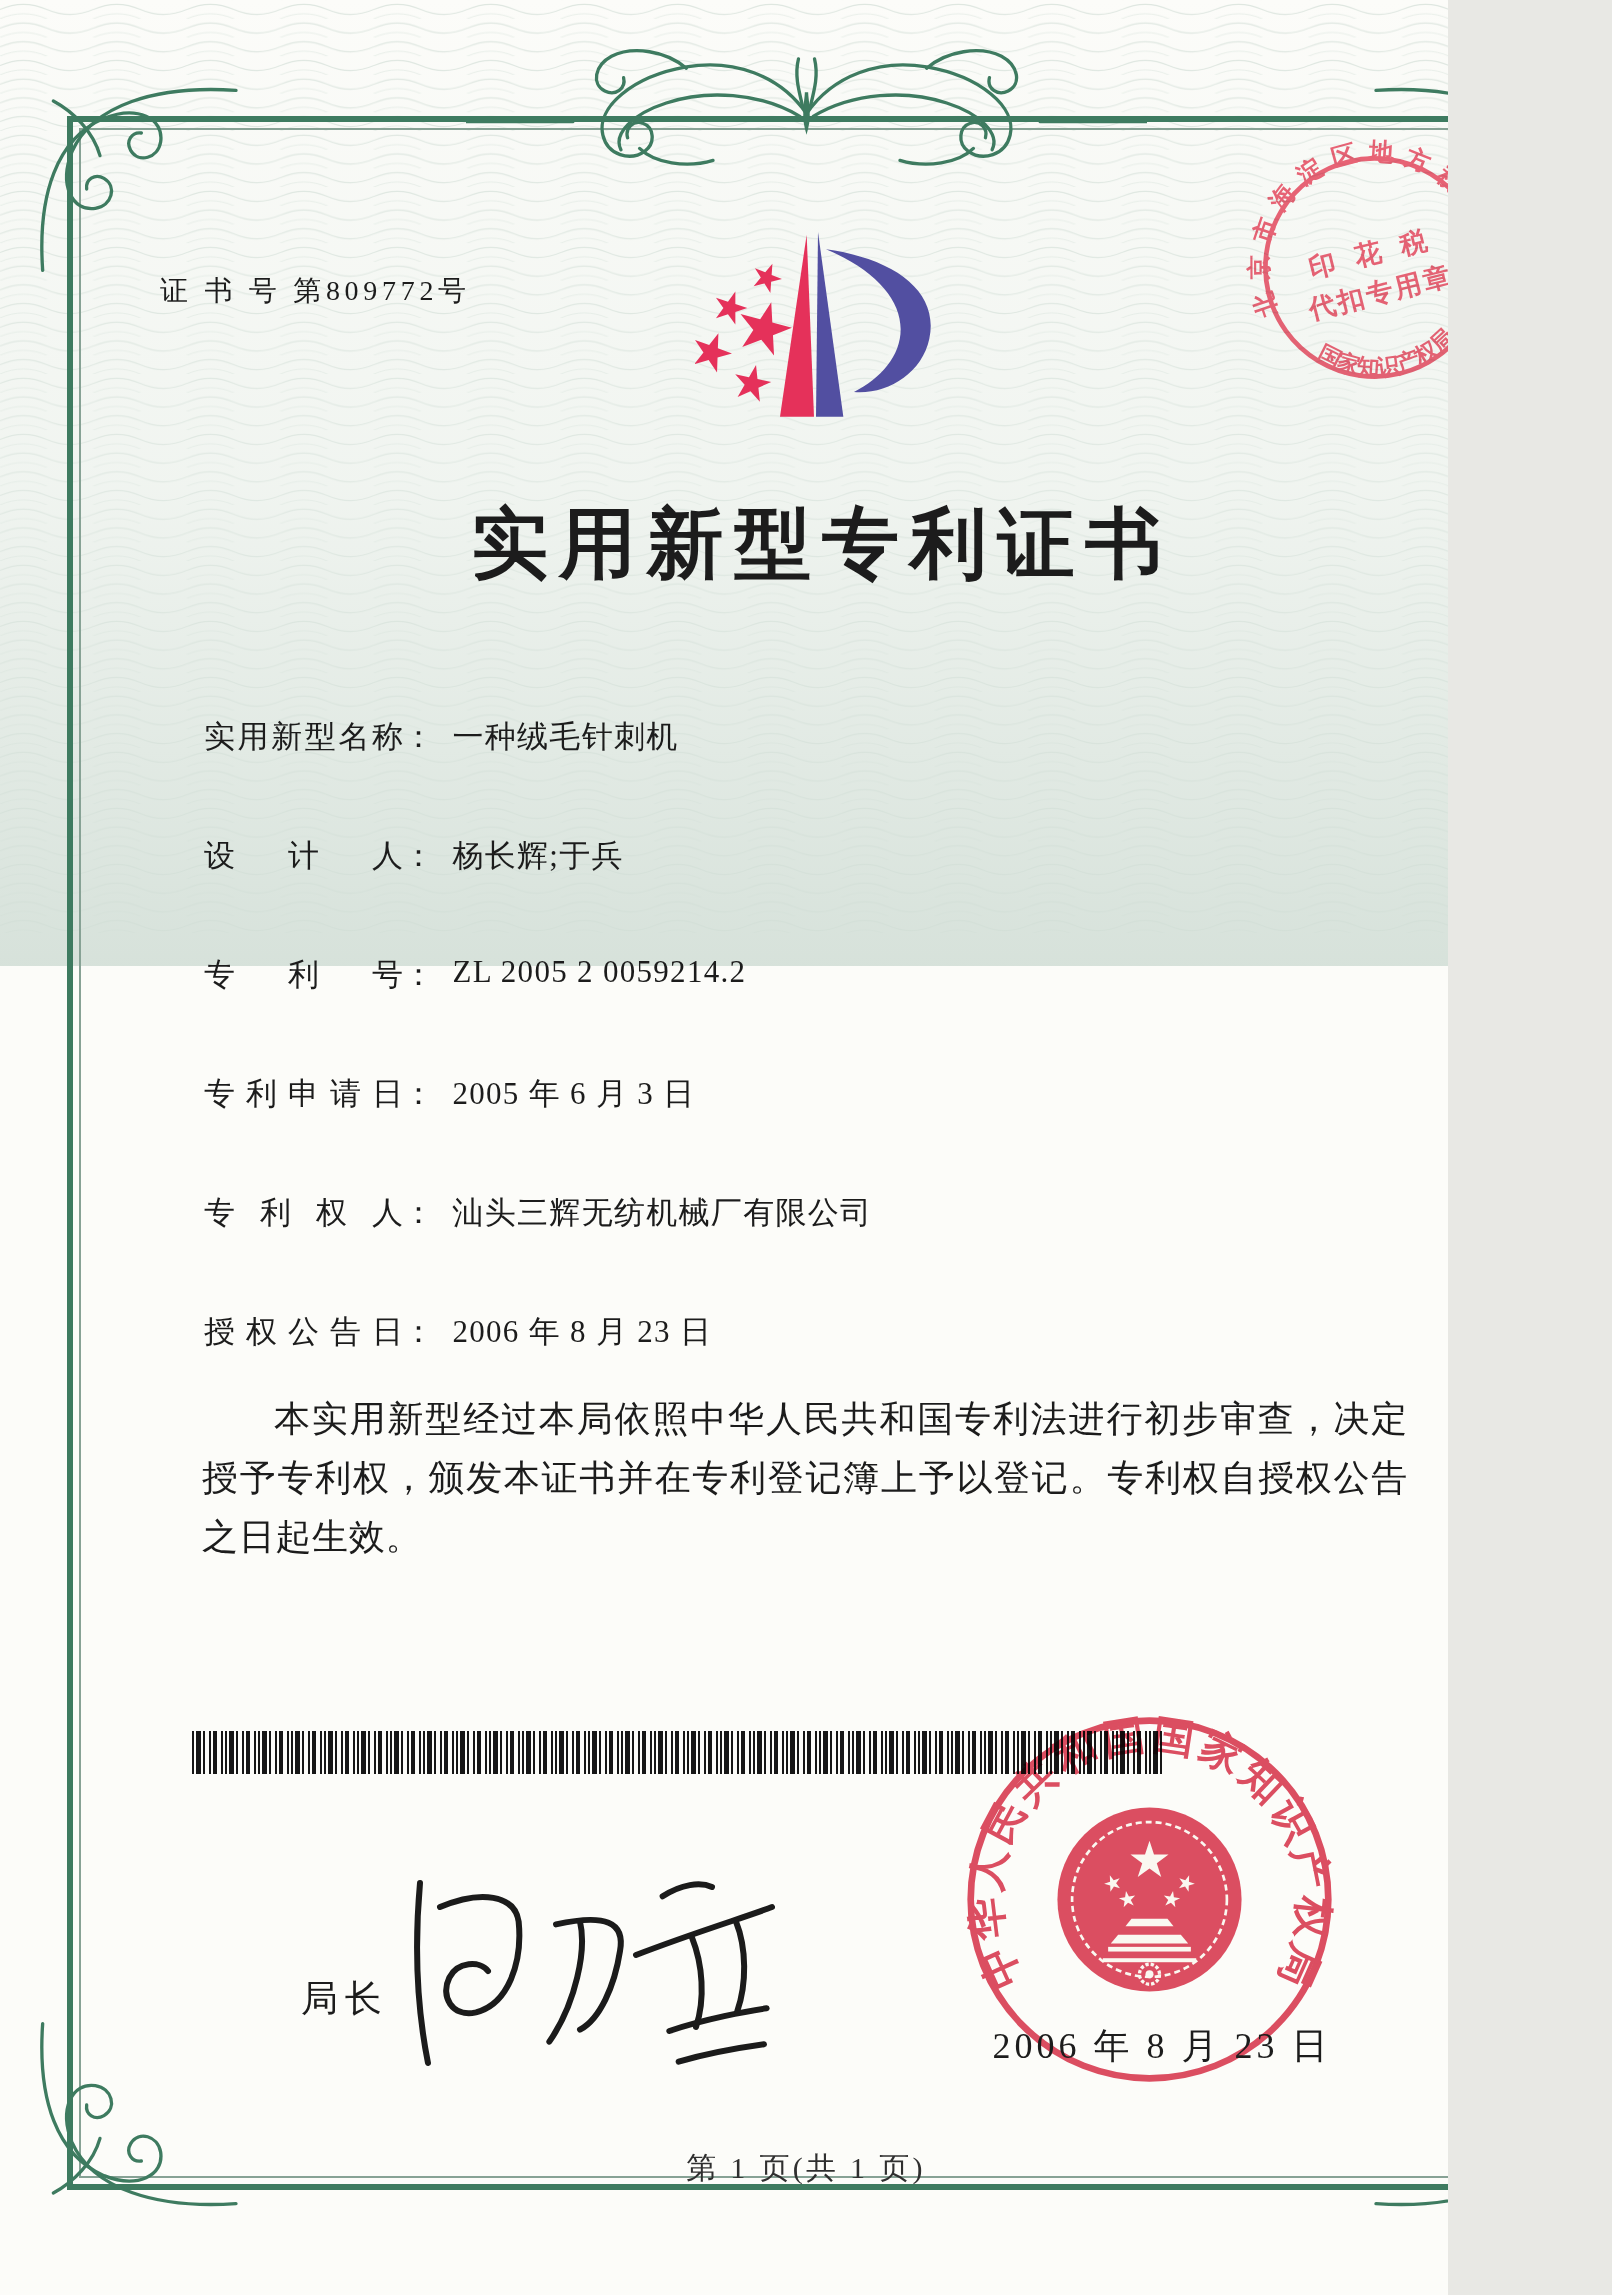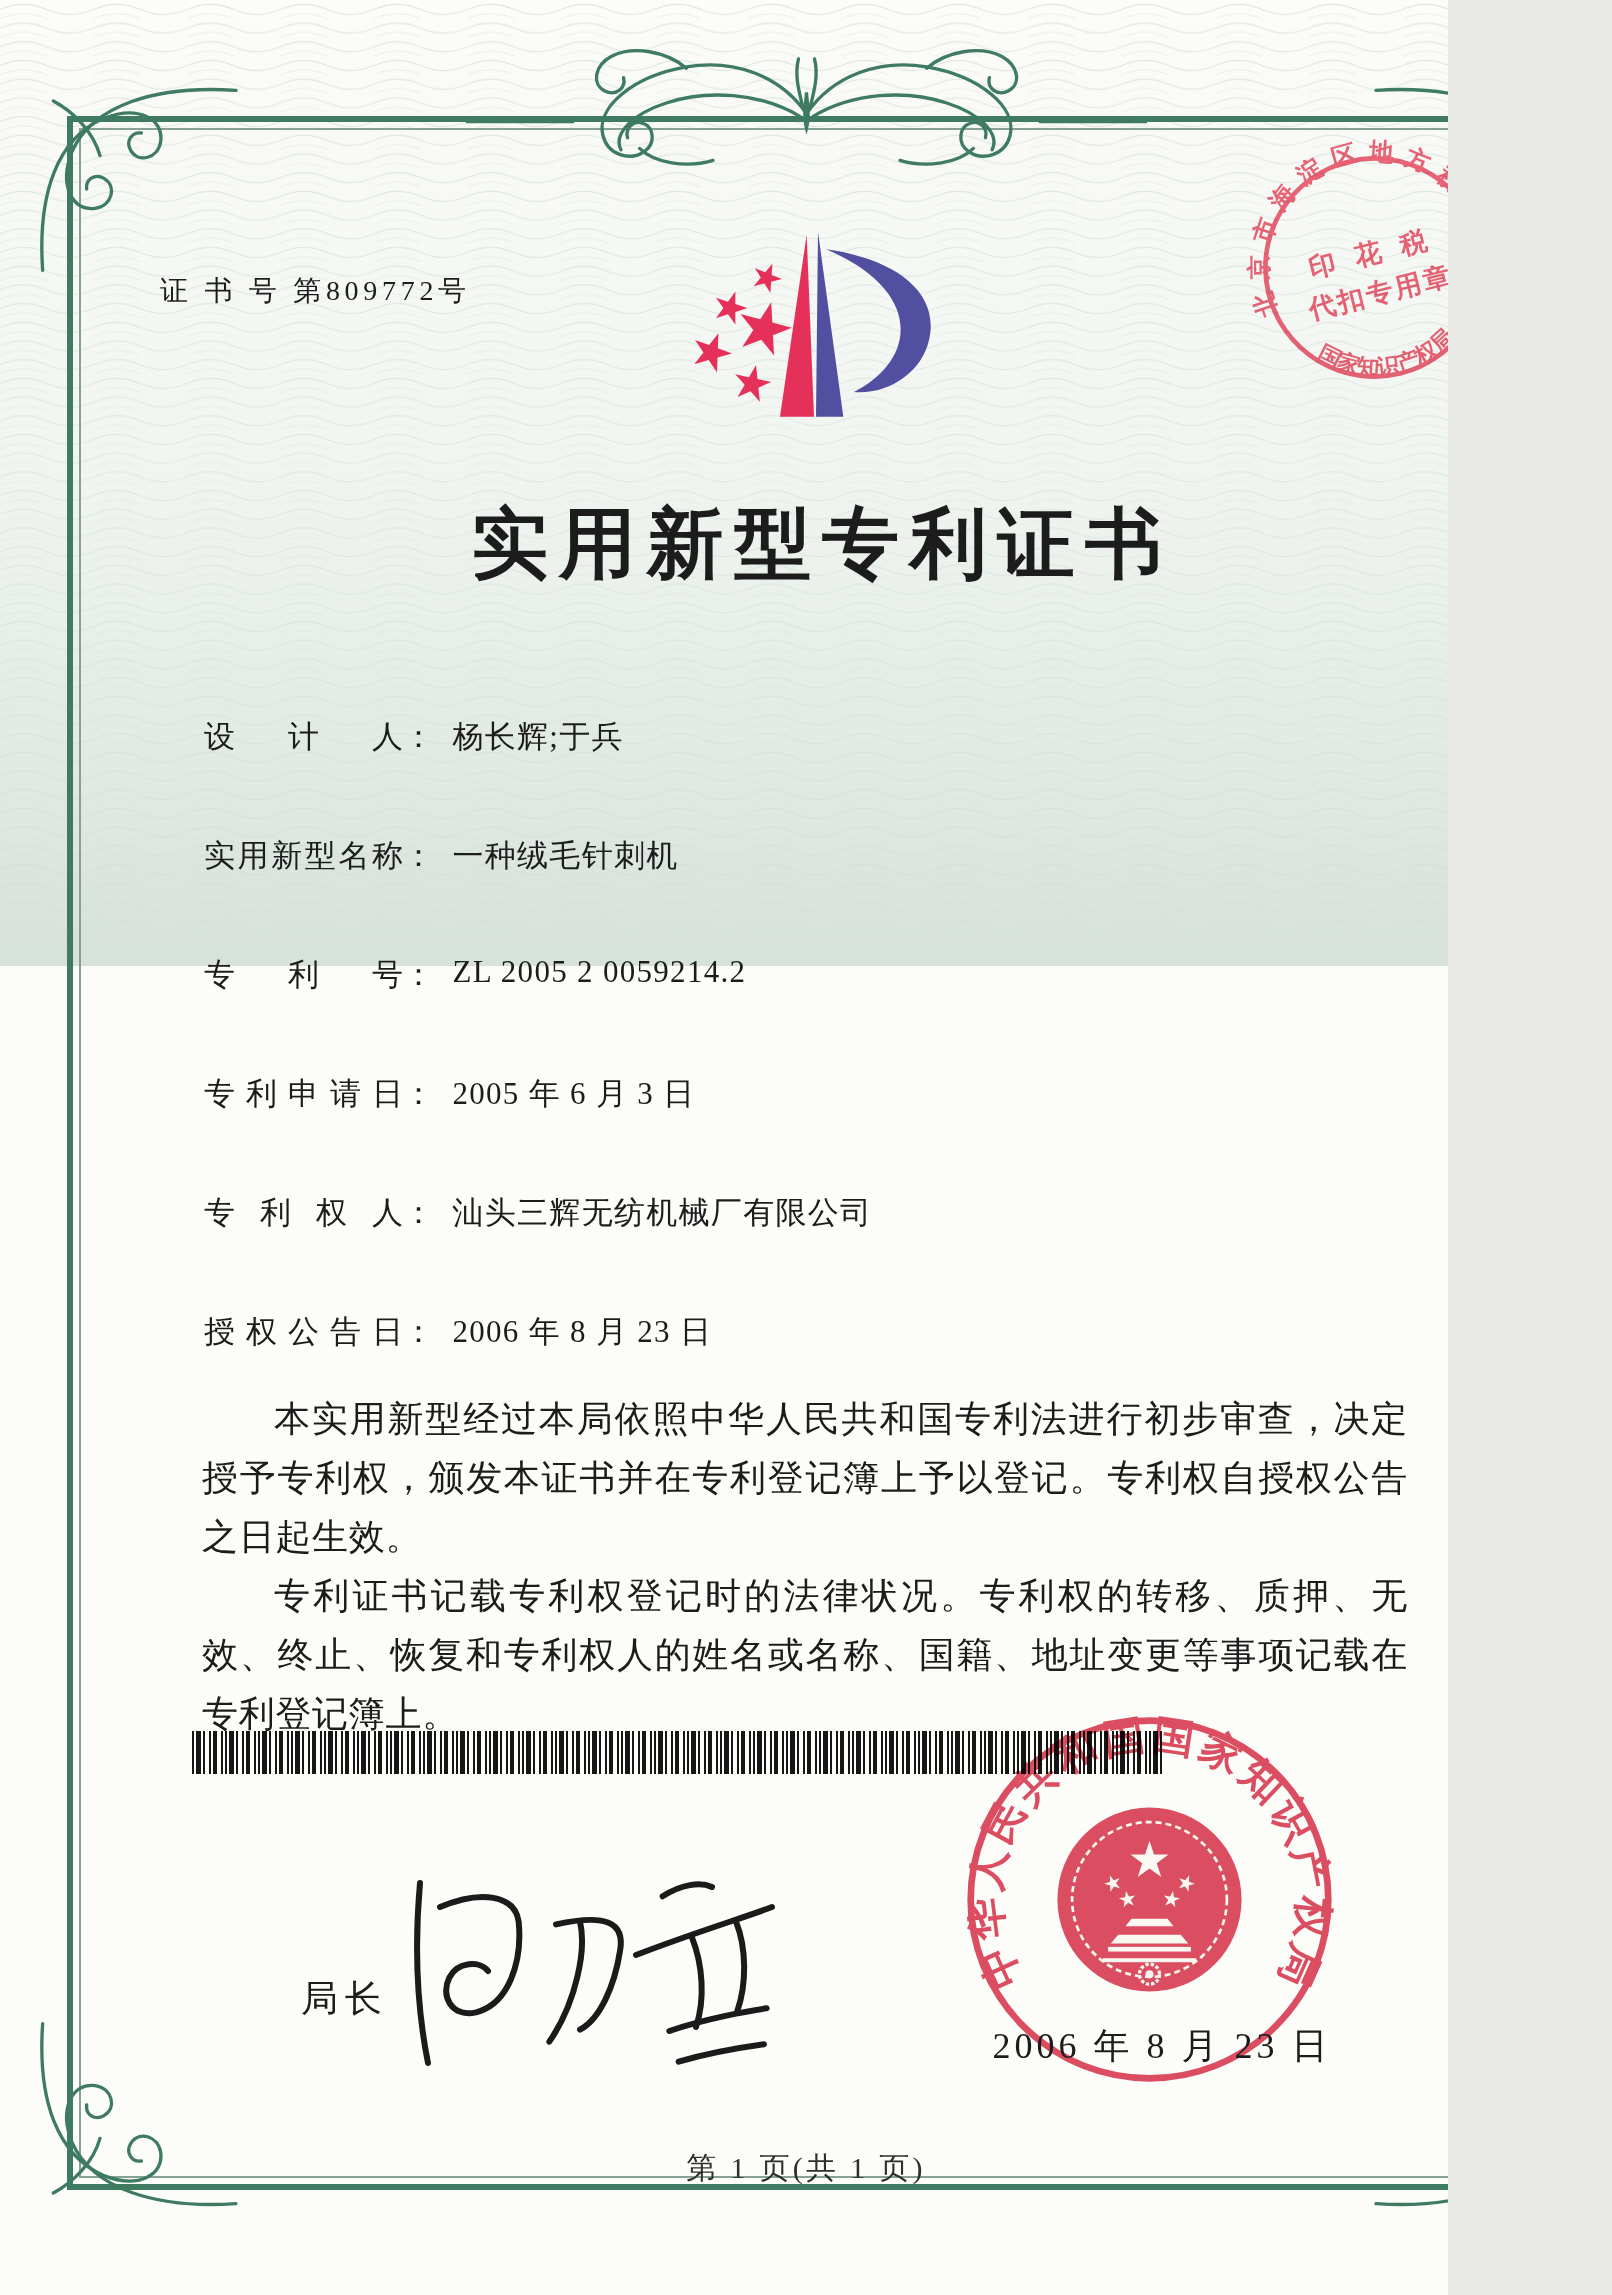--- a/index.html
+++ b/index.html
@@ -143,48 +143,47 @@
     <g fill="#524fa1">
       <path d="M184,18 L222,295 L181,295 Z"></path>
       <path d="M196,44 C300,58 366,108 351,178 C340,230 288,262 238,258 C278,238 308,204 308,164 C308,118 268,74 196,44 Z"></path>
     </g>
   </svg>
 
   <div class="doc-title">实用新型专利证书</div>
 
   <div class="fields">
     <div class="frow">
+      <span class="flabel">实用新型名称</span><span class="fcolon">：</span>
+      <span class="fvalue">一种绒毛针刺机</span>
+    </div>
+    <div class="frow">
       <span class="flabel">设 计 人</span><span class="fcolon">：</span>
       <span class="fvalue">杨长辉;于兵</span>
     </div>
     <div class="frow">
-      <span class="flabel">实用新型名称</span><span class="fcolon">：</span>
-      <span class="fvalue">一种绒毛针刺机</span>
-    </div>
-    <div class="frow">
       <span class="flabel">专 利 号</span><span class="fcolon">：</span>
       <span class="fvalue">ZL 2005 2 0059214.2</span>
     </div>
     <div class="frow">
       <span class="flabel">专利申请日</span><span class="fcolon">：</span>
       <span class="fvalue">2005 年 6 月 3 日</span>
     </div>
     <div class="frow">
       <span class="flabel">专 利 权 人</span><span class="fcolon">：</span>
       <span class="fvalue">汕头三辉无纺机械厂有限公司</span>
     </div>
     <div class="frow">
       <span class="flabel">授权公告日</span><span class="fcolon">：</span>
       <span class="fvalue">2006 年 8 月 23 日</span>
     </div>
   </div>
 
   <div class="paras">
     <p>本实用新型经过本局依照中华人民共和国专利法进行初步审查，决定授予专利权，颁发本证书并在专利登记簿上予以登记。专利权自授权公告之日起生效。</p>
-    <p>专利证书记载专利权登记时的法律状况。专利权的转移、质押、无效、终止、恢复和专利权人的姓名或名称、国籍、地址变更等事项记载在专利登记簿上。</p>
   </div>
 
   <div class="barcode"></div>
 
   <div class="sig-label">局长</div>
   <svg class="sig-svg" width="374" height="240" viewBox="0 0 560 360">
     <title>田力普</title>
     <g fill="none" stroke="#1b1b1b" stroke-width="9" stroke-linecap="round">
       <path d="M28,30 C20,120 22,210 40,300"></path>
       <path d="M58,66 C120,40 170,48 176,88 C182,150 160,212 112,224 C76,232 58,200 72,172 C84,148 118,146 130,162"></path>

